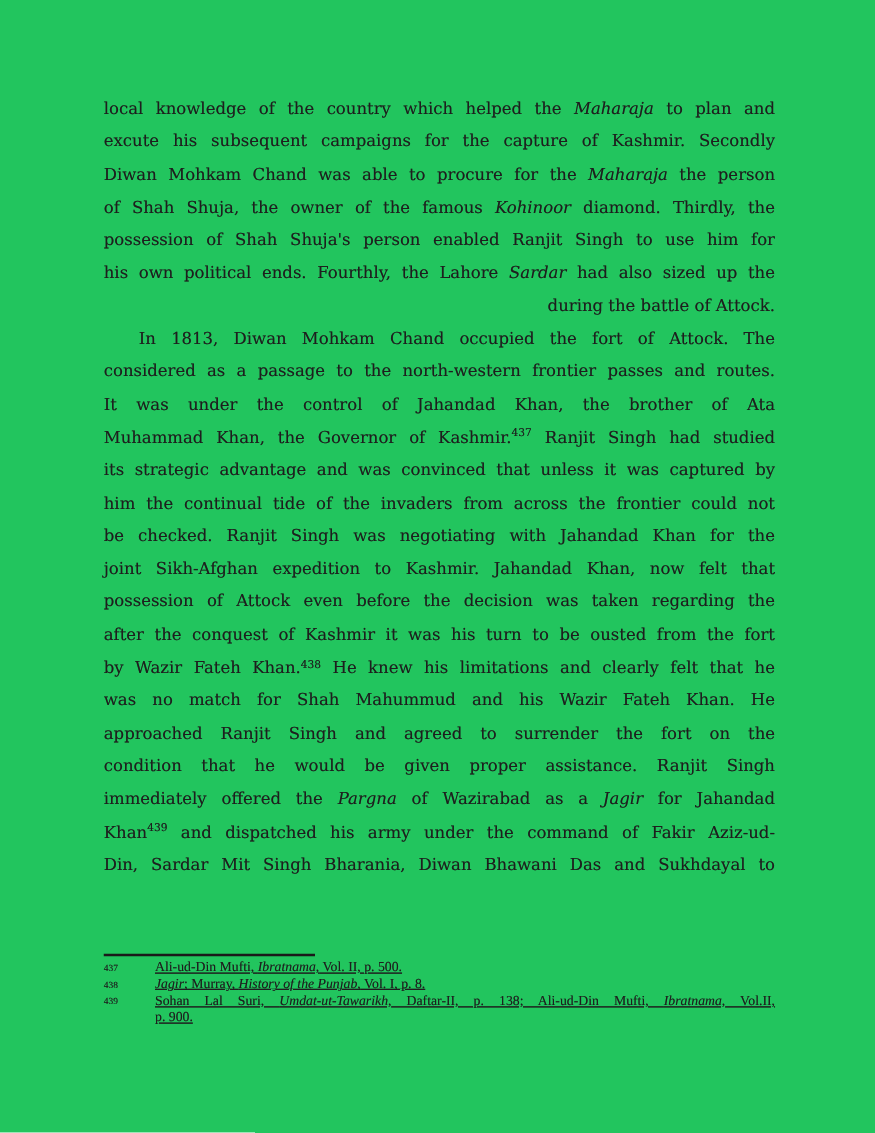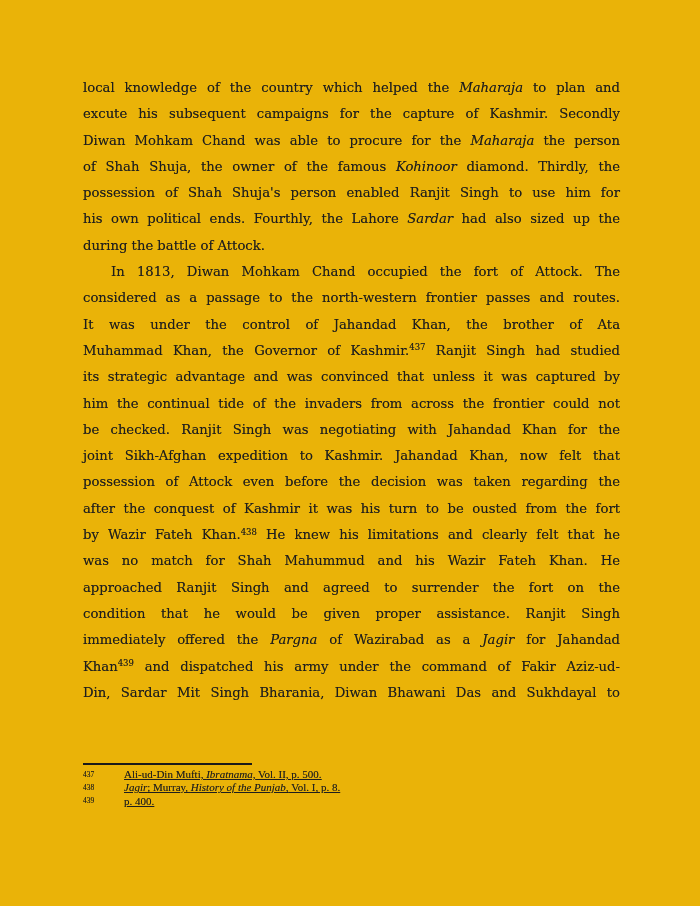--- a/index.html
+++ b/index.html
@@ -4,40 +4,40 @@
 <style>
   html, body {
     margin: 0;
     padding: 0;
     background: #ffffff;
   }
   #page {
     position: relative;
     width: 700px;
     height: 906px;
-    background: #eab308;
+    background: #22c55e;
     overflow: hidden;
     font-family: "DejaVu Serif", serif;
     color: #1e1e1e;
   }
   
   #body-text {
     position: absolute;
     left: 83px;
     top: 75px;
     width: 537px;
     font-size: 13.2px;
     line-height: 26.3px;
     text-shadow: 0 0 0.5px rgba(30,30,30,0.55);
   }
   .line {
     width: 100%;
     height: 26.3px;
     white-space: normal;
-    text-align: left;
+    text-align: right;
   }
   .line.just {
     text-align: justify;
     text-align-last: justify;
   }
   .line.indent {
     text-indent: 28px;
   }
   .it { font-style: italic; }
   .sup {
@@ -128,17 +128,18 @@
       </div>
       <div class="fn-row">
         <span class="fn-num">438</span>
         <div class="fn-text">
           <div class="fn-line"><span class="it">Jagir</span><span>; Murray, </span><span class="it">History of the Punjab,</span><span> Vol. I, p. 8.</span></div>
         </div>
       </div>
       <div class="fn-row">
         <span class="fn-num">439</span>
         <div class="fn-text">
-          <div class="fn-line"><span>p. 400.</span></div>
+          <div class="fn-line just"><span>Sohan Lal Suri, </span><span class="it">Umdat-ut-Tawarikh,</span><span> Daftar-II, p. 138; Ali-ud-Din Mufti, </span><span class="it">Ibratnama,</span><span> Vol.II,</span></div>
+          <div class="fn-line"><span>p. 900.</span></div>
         </div>
       </div>
     </div>
 </div>
 
 </body></html>

